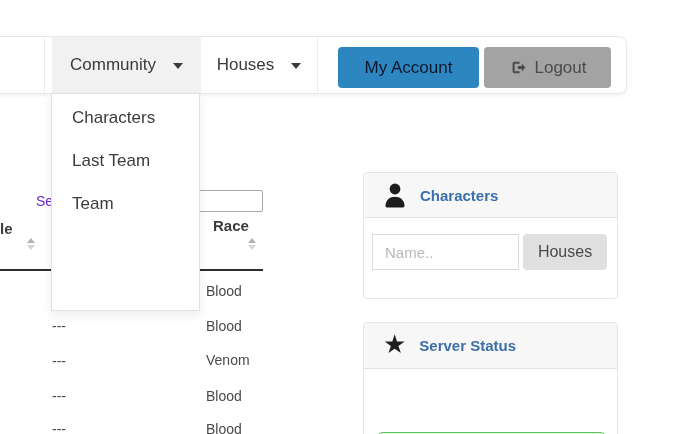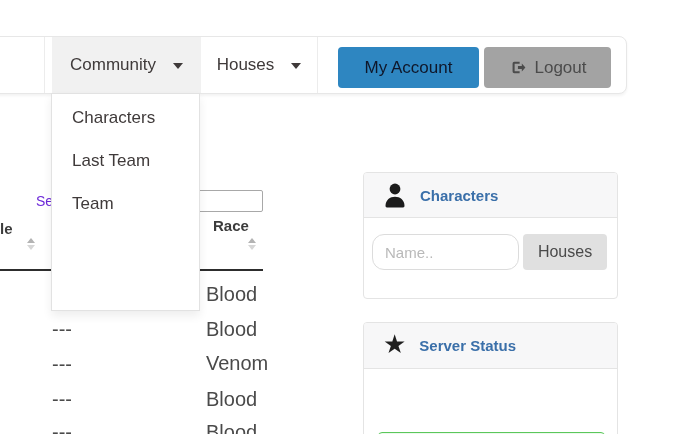--- a/index.html
+++ b/index.html
@@ -57,36 +57,36 @@
   .sort-icon { position:absolute; width:8px; }
   .sort-icon .up {
     width:0; height:0; border-left:4px solid transparent; border-right:4px solid transparent;
     border-bottom:5px solid #b3b3b3; margin-bottom:2px;
   }
   .sort-icon .down {
     width:0; height:0; border-left:4px solid transparent; border-right:4px solid transparent;
     border-top:5px solid #d6d6d6;
   }
   .thead-line { left:0; top:269px; width:263px; height:2px; background:#2d2d2d; }
-  .cell { font-size:20px; color:#4a4a4a; }
+  .cell { font-size:14px; color:#4a4a4a; }
 
   
   .panel {
     position:absolute; left:363px; width:255px; background:#fff;
     border:1px solid #e4e4e4; border-radius:4px;
   }
   .panel-header {
     height:45px; background:#f7f7f8; border-bottom:1px solid #e4e4e4;
     border-radius:3px 3px 0 0; display:flex; align-items:center; padding-left:19px; gap:13px;
   }
   .panel-title { font-size:15px; font-weight:bold; color:#3a6fa9; }
   .star-glyph { font-size:26px; color:#1f1f1f; line-height:1; margin-top:-3px; }
   .name-input {
     position:absolute; left:8px; top:16px; width:147px; height:36px;
-    border:1px solid #dcdcdc; border-radius:12px; padding:16px 12px; font-size:15px;
+    border:1px solid #dcdcdc; border-radius:0; padding:16px 12px; font-size:15px;
     font-family:inherit; color:#444;
   }
   .name-input::placeholder { color:#b9b9b9; }
   .search-btn {
     position:absolute; left:159px; top:16px; width:84px; height:36px;
     background:#e0e0e0; border:none; border-radius:4px; font-size:16px; color:#4a4a4a;
     font-family:inherit; cursor:pointer;
   }
   .status-box {
     position:absolute; left:14px; top:63px; width:227px; height:70px;

